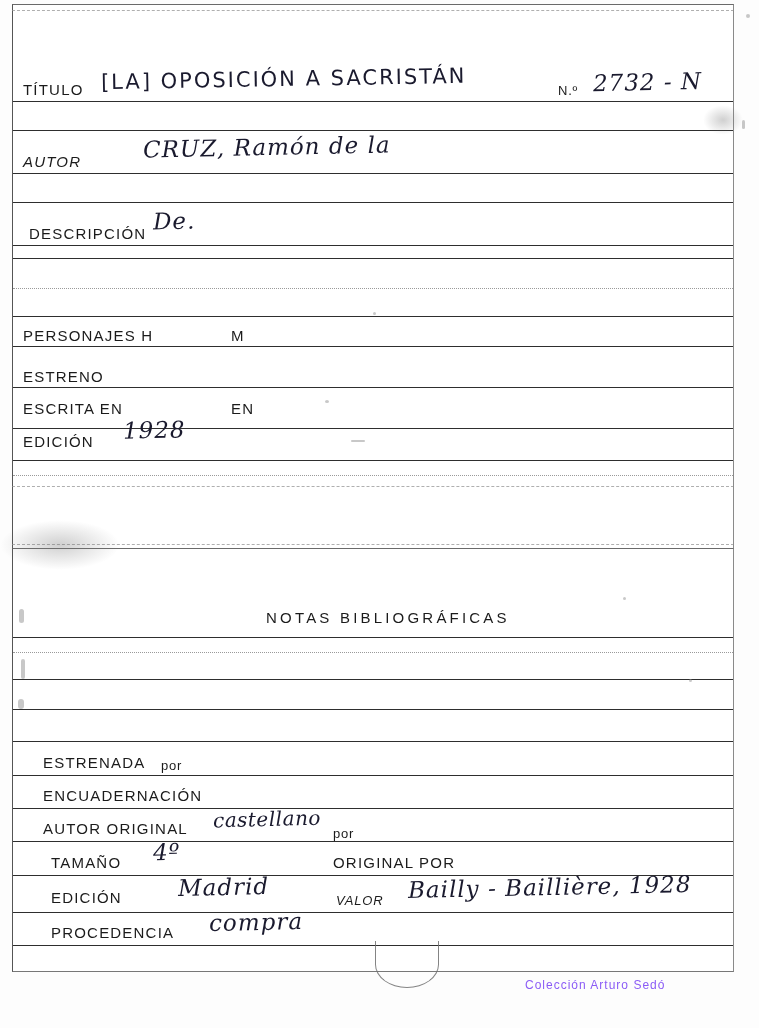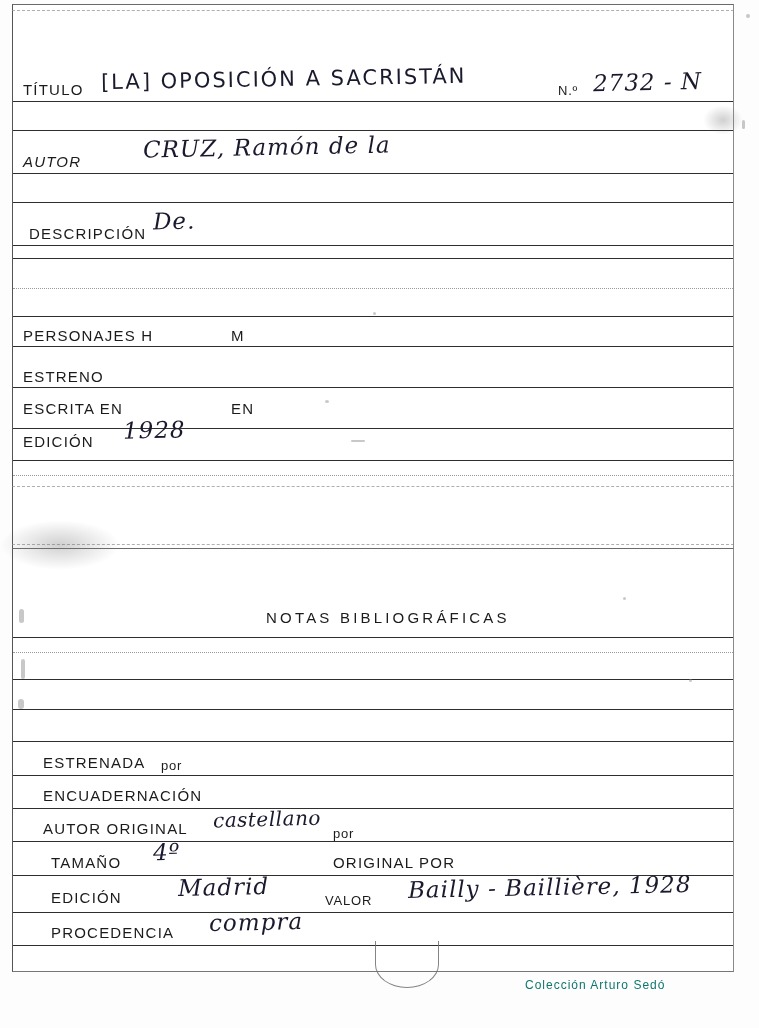--- a/index.html
+++ b/index.html
@@ -99,21 +99,21 @@
     transform: rotate(-1deg);
   }
 
   
   .credit {
     position: absolute;
     left: 525px;
     top: 978px;
     font-size: 12px;
     letter-spacing: 1px;
-    color: #0f766e;
+    color: #8b5cf6;
     font-family: "Liberation Sans", sans-serif;
     white-space: nowrap;
   }
 
   
   .speck {
     position: absolute;
     background: #9b9b9b;
     border-radius: 50%;
     opacity: 0.55;
@@ -214,21 +214,21 @@
     <span class="label" style="left:30px; top:271px;">AUTOR ORIGINAL</span>
     <span class="hand ink-sm" style="left:200px; top:258px;">castellano</span>
     <span class="label small" style="left:320px; top:277px;">por</span>
 
     <span class="label" style="left:38px; top:305px;">TAMAÑO</span>
     <span class="hand ink" style="left:140px; top:290px;">4º</span>
     <span class="label" style="left:320px; top:305px;">ORIGINAL POR</span>
 
     <span class="label" style="left:38px; top:340px;">EDICIÓN</span>
     <span class="hand ink" style="left:165px; top:325px;">Madrid</span>
-    <span class="label small" style="left:312px; top:344px;">VALOR</span>
+    <span class="label small" style="left:323px; top:344px;font-style:italic;">VALOR</span>
     <span class="hand ink" style="left:395px; top:325px;">Bailly - Baillière, 1928</span>
 
     <span class="label" style="left:38px; top:375px;">PROCEDENCIA</span>
     <span class="hand ink" style="left:196px; top:360px;">compra</span>
 
     <div class="arc" style="left:362px; top:392px;"></div>
 
     <div class="speck" style="left:6px; top:60px; width:5px; height:14px; border-radius:3px;"></div>
     <div class="speck" style="left:8px; top:110px; width:4px; height:20px; border-radius:3px;"></div>
     <div class="speck" style="left:5px; top:150px; width:6px; height:10px; border-radius:3px;"></div>

